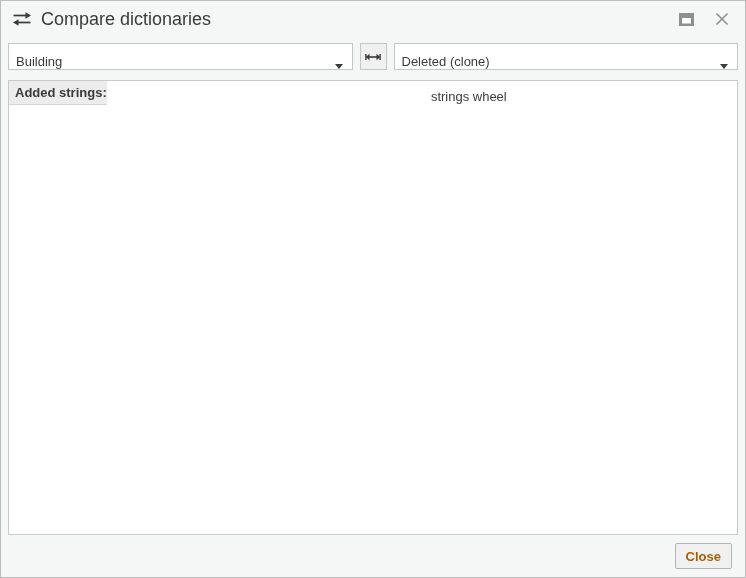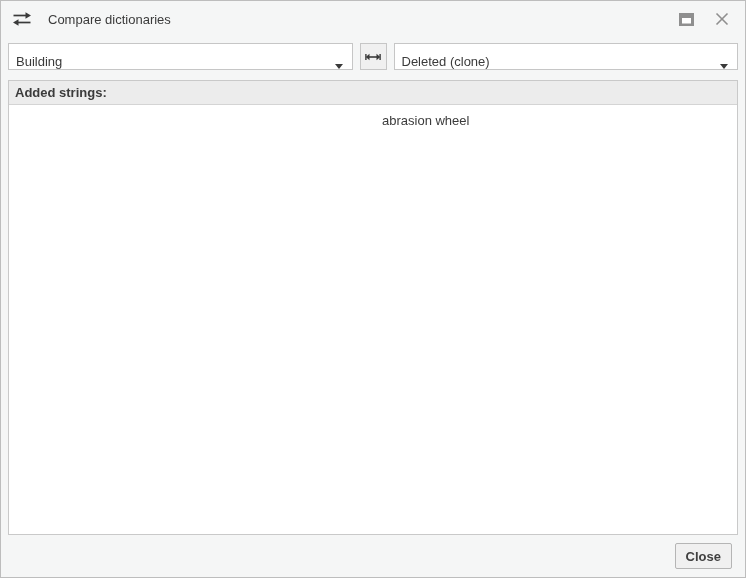--- a/index.html
+++ b/index.html
@@ -16,22 +16,22 @@
     overflow: hidden;
   }
   
   .titlebar {
     flex: none; height: 36px;
     display: flex; align-items: center;
     padding: 0 14px 0 11px;
   }
   .title-icon { flex: none; width: 20px; height: 16px; display: block; }
   .window-title {
-    margin-left: 16px;
-    font-size: 13px; color: #3b3b3b;
+    margin-left: 9px;
+    font-size: 18px; color: #3b3b3b;
     white-space: nowrap;
   }
   .titlebar-spacer { flex: 1; }
   .win-btn {
     flex: none; width: 18px; height: 18px;
     display: flex; align-items: center; justify-content: center;
     background: transparent; border: none; cursor: pointer; padding: 0;
   }
   .win-btn + .win-btn { margin-left: 18px; }
   
@@ -61,21 +61,21 @@
     border: 1px solid #c6c6c6;
     display: flex; align-items: center; justify-content: center;
     cursor: pointer; padding: 0;
   }
   
   .main {
     flex: 1 1 auto;
     margin: 10px 7px 0 7px;
     border: 1px solid #c9c9c9;
     background: #ffffff;
-    display: flex; flex-direction: column;
+    display: flex; flex-direction: row;
     overflow: hidden;
   }
   .main-header {
     flex: none; height: 24px;
     background: #ececec;
     border-bottom: 1px solid #d4d4d4;
     display: flex; align-items: stretch;
   }
   .header-cell {
     flex: 1 1 0;
@@ -110,21 +110,21 @@
     display: flex; align-items: center; justify-content: flex-end;
     padding-right: 13px;
   }
   .close-btn {
     min-width: 51px; height: 26px;
     padding: 0 10px;
     background: #f0f0f0;
     border: 1px solid #b5b5b5;
     border-radius: 2px;
     font-family: "Liberation Sans", sans-serif;
-    font-size: 13px; font-weight: bold; color: #404040;
+    font-size: 13px; font-weight: bold; color: #a16207;
     cursor: pointer;
   }
 </style>
 </head>
 <body>
 
 <div class="dialog">
 
   <div class="titlebar">
     <svg class="title-icon" viewBox="0 0 20 16">
@@ -173,21 +173,21 @@
     </div>
   </div>
 
   <div class="main">
     <div class="main-header">
       <div class="header-cell left">Added strings:</div>
     </div>
     <div class="main-body">
       <div class="list-col"></div>
       <div class="list-col">
-          <div class="list-item">abrasion wheel</div>
+          <div class="list-item">strings wheel</div>
         </div>
     </div>
   </div>
 
   <div class="footer">
     <button class="close-btn">Close</button>
   </div>
 
 </div>
 

